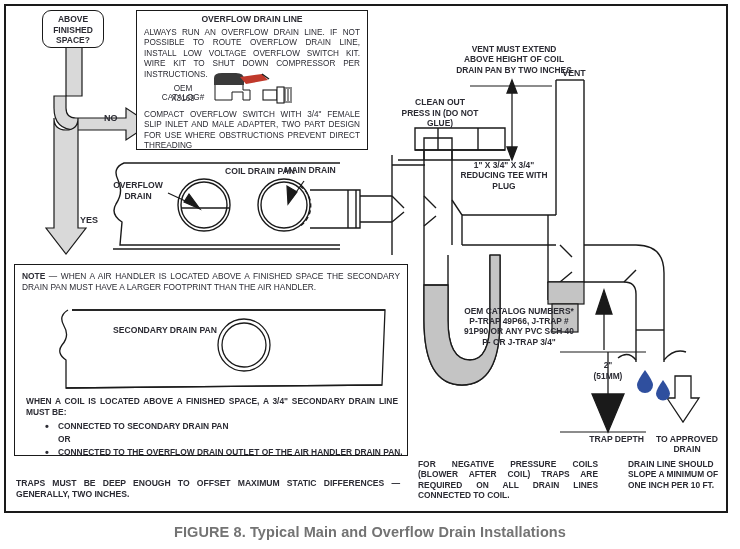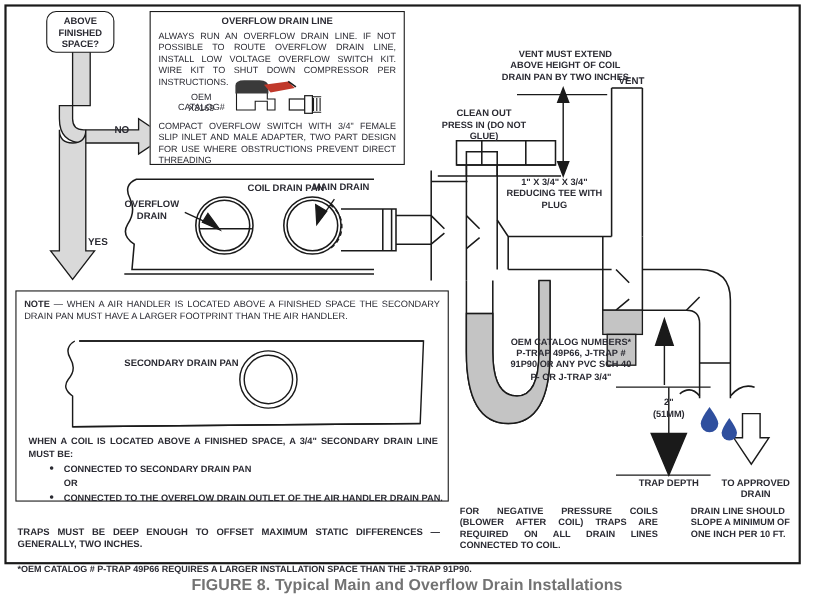--- a/index.html
+++ b/index.html
@@ -170,21 +170,21 @@
   <div class="txt ctr" style="left:284px;top:165px;width:52px;font-size:8.6px;font-weight:bold;line-height:10.5px;">MAIN DRAIN</div>
 
   <div class="txt ctr" style="left:402px;top:97px;width:76px;font-size:8.6px;font-weight:bold;">CLEAN OUT</div>
   <div class="txt ctr" style="left:398px;top:108px;width:84px;font-size:8.4px;line-height:10.2px;font-weight:bold;">PRESS IN (DO NOT GLUE)</div>
   <div class="txt ctr" style="left:456px;top:44px;width:116px;font-size:8.4px;line-height:10.4px;font-weight:bold;">VENT MUST EXTEND ABOVE HEIGHT OF COIL DRAIN PAN BY TWO INCHES</div>
   <div class="txt ctr" style="left:552px;top:68px;width:44px;font-size:8.8px;font-weight:bold;">VENT</div>
   <div class="txt ctr" style="left:458px;top:160px;width:92px;font-size:8.4px;line-height:10.4px;font-weight:bold;">1" X 3/4" X 3/4" REDUCING TEE WITH PLUG</div>
   <div class="txt ctr" style="left:462px;top:306px;width:114px;font-size:8.4px;line-height:10.2px;font-weight:bold;">OEM CATALOG NUMBERS* P-TRAP 49P66, J-TRAP # 91P90 OR ANY PVC SCH 40 P- OR J-TRAP 3/4"</div>
   <div class="txt ctr" style="left:588px;top:360px;width:40px;font-size:8.4px;font-weight:bold;">2"</div>
   <div class="txt ctr" style="left:584px;top:371px;width:48px;font-size:8.4px;font-weight:bold;">(51MM)</div>
-  <div class="txt ctr" style="left:572px;top:434px;width:72px;font-size:8.6px;font-weight:bold;">TRAP DEPTH</div>
+  <div class="txt ctr" style="left:572px;top:434px;width:72px;font-size:8.6px;font-weight:bold;text-align:right;">TRAP DEPTH</div>
   <div class="txt ctr" style="left:650px;top:434px;width:74px;font-size:8.6px;line-height:10.4px;font-weight:bold;">TO APPROVED DRAIN</div>
   <div class="txt just" style="left:418px;top:459px;width:180px;font-size:8.4px;line-height:10.4px;font-weight:bold;">FOR NEGATIVE PRESSURE COILS (BLOWER AFTER COIL) TRAPS ARE REQUIRED ON ALL DRAIN LINES CONNECTED TO COIL.</div>
   <div class="txt" style="left:628px;top:459px;width:98px;font-size:8.4px;line-height:10.4px;font-weight:bold;">DRAIN LINE SHOULD SLOPE A MINIMUM OF ONE INCH PER 10 FT.</div>
 
   <div class="bx" style="left:14px;top:264px;width:394px;height:192px;"></div>
 
   <div class="txt just" style="left:22px;top:271px;width:378px;font-size:8.4px;line-height:10.6px;">
     <span class="b">NOTE</span><span> — WHEN A AIR HANDLER IS LOCATED ABOVE A FINISHED SPACE THE SECONDARY DRAIN PAN MUST HAVE A LARGER FOOTPRINT THAN THE AIR HANDLER.</span>
   </div>
 
@@ -200,16 +200,15 @@
   <div class="txt ctr" style="left:110px;top:325px;width:110px;font-size:8.6px;font-weight:bold;line-height:10.8px;">SECONDARY DRAIN PAN</div>
 
   <div class="txt just" style="left:26px;top:396px;width:372px;font-size:8.4px;line-height:10.6px;font-weight:bold;">WHEN A COIL IS LOCATED ABOVE A FINISHED SPACE, A 3/4" SECONDARY DRAIN LINE MUST BE:</div>
   <ul class="bl txt" style="left:38px;top:418px;width:360px;font-size:8.4px;line-height:11px;font-weight:bold;">
     <li class="dot">CONNECTED TO SECONDARY DRAIN PAN</li>
     <li>OR</li>
     <li class="dot">CONNECTED TO THE OVERFLOW DRAIN OUTLET OF THE AIR HANDLER DRAIN PAN.</li>
   </ul>
 
   <div class="txt just" style="left:16px;top:478px;width:384px;font-size:8.6px;line-height:11px;font-weight:bold;">TRAPS MUST BE DEEP ENOUGH TO OFFSET MAXIMUM STATIC DIFFERENCES — GENERALLY, TWO INCHES.</div>
-  <div class="txt" style="left:16px;top:513px;width:520px;font-size:8.2px;font-weight:bold;">*OEM CATALOG # P-TRAP 49P66 REQUIRES A LARGER INSTALLATION SPACE THAN THE J-TRAP 91P90.</div>
 
   <div class="cap">FIGURE 8. Typical Main and Overflow Drain Installations</div>
 </div>
 
 </body></html>

